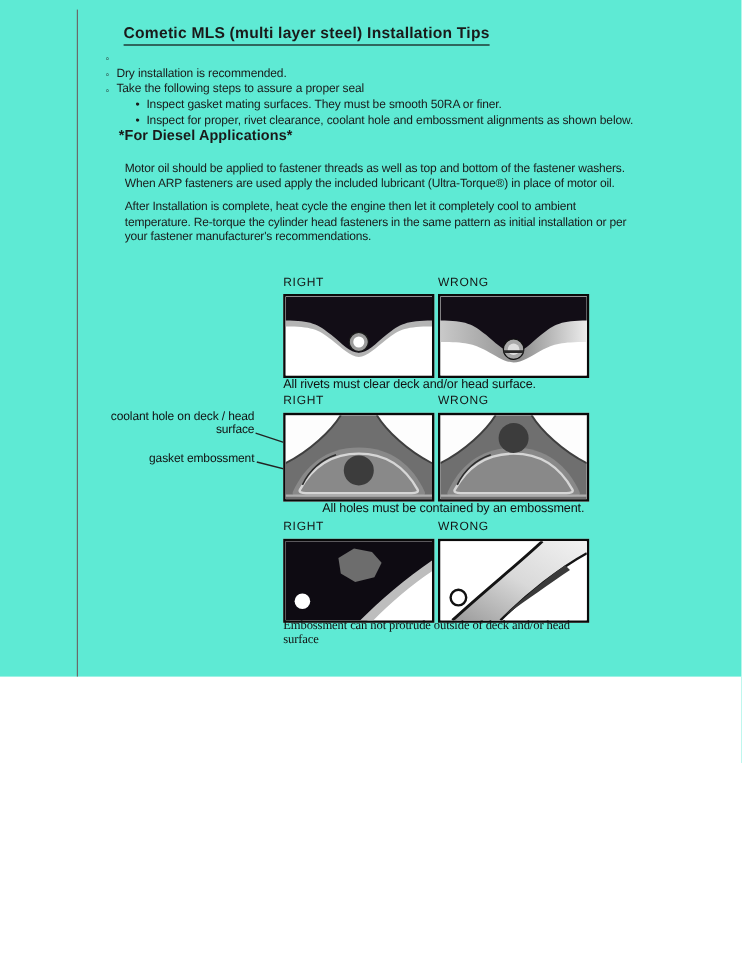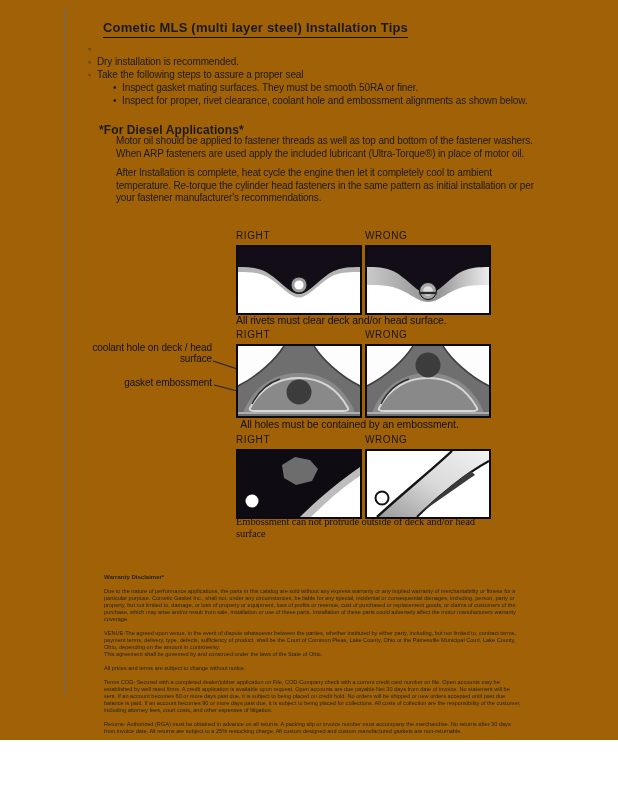--- a/index.html
+++ b/index.html
@@ -1,31 +1,31 @@
 <!DOCTYPE html>
 <html><head>
 <meta charset="utf-8">
 <style>
   html,body{margin:0;padding:0;background:#fff;}
-  .page{position:relative;width:618px;height:740px;background:#a16207;overflow:hidden;
+  .page{position:relative;width:618px;height:564px;background:#5eead4;overflow:hidden;
         font-family:"Liberation Sans", sans-serif;color:#1a1a1a;}
   .abs{position:absolute;}
   .margin-rule{position:absolute;left:64px;top:8px;width:1px;height:687px;background:#6a6a6a;}
 
   .doc-title{left:103px;top:20px;font-size:13px;font-weight:bold;letter-spacing:.2px;
              border-bottom:1.6px solid #111;padding-bottom:2px;}
 
   .tips{left:88px;top:43px;font-size:10px;line-height:12.9px;letter-spacing:-.1px;width:470px;}
   .tips .row{display:flex;}
   .tips .mk{width:9px;flex:0 0 9px;font-size:9px;}
   .tips .sub{margin-left:25px;}
   .tips .sub .mk{font-size:10px;}
 
-  .diesel-h{left:99px;top:123px;font-size:12px;font-weight:bold;letter-spacing:.1px;}
-  .body-p{left:116px;width:432px;font-size:10px;line-height:12.7px;letter-spacing:-.15px;}
+  .diesel-h{left:99px;top:106px;font-size:12px;font-weight:bold;letter-spacing:.1px;}
+  .body-p{left:104px;width:432px;font-size:10px;line-height:12.7px;letter-spacing:-.15px;}
 
   .dg-label{width:122px;font-size:10px;letter-spacing:.6px;color:#151515;}
   .dg-box{width:122px;border:2px solid #0a0a0a;background:#fff;line-height:0;}
   .dg-box svg{display:block;}
   .dg-caption{font-size:10.5px;letter-spacing:-.1px;color:#111;}
 
   .callout{width:120px;text-align:right;font-size:10px;line-height:10.5px;letter-spacing:-.1px;color:#111;}
 
   .legal{left:104px;top:574px;width:417px;font-size:5.6px;line-height:7px;color:#222;}
   .legal p{margin:0 0 7px 0;}
@@ -131,21 +131,21 @@
       <path d="M122,0 H76 C84,13 102,30 122,40 Z" fill="#fdfdfd"></path>
       <path d="M46,0 C38,13 20,30 0,40" stroke="#3f3f3f" stroke-width="1.6" fill="none"></path>
       <path d="M76,0 C84,13 102,30 122,40" stroke="#3f3f3f" stroke-width="1.6" fill="none"></path>
       <path d="M6,64 C16,42 34,27 61,27 C88,27 106,42 116,64 C117,67 114,68 108,68 H14 C8,68 5,67 6,64 Z" fill="#898989"></path>
       <path d="M12,62 C22,44 38,32 61,32 C84,32 100,44 110,62 C111,64 109,65 105,65 H17 C13,65 11,64 12,62 Z" fill="none" stroke="#d6d6d6" stroke-width="2"></path>
       <path d="M14,58 C20,46 30,37 42,33" stroke="#2e2e2e" stroke-width="1.4" fill="none"></path>
       <path d="M0,67 H122" stroke="#aeaeae" stroke-width="2"></path>
       <circle cx="61" cy="19" r="12.5" fill="#3c3c3c"></circle>
     </svg>
   </div>
-  <div class="abs dg-caption" style="left:224px;top:418px;width:251px;text-align:center;">All holes must be contained by an embossment.</div>
+  <div class="abs dg-caption" style="left:236px;top:418px;width:251px;text-align:right;">All holes must be contained by an embossment.</div>
 
   <div class="abs dg-label" style="left:236px;top:434px;">RIGHT</div>
   <div class="abs dg-label" style="left:365px;top:434px;">WRONG</div>
 
   <div class="abs dg-box" style="left:236px;top:449px;">
     <svg width="122" height="66" viewBox="0 0 122 66">
       <rect width="122" height="66" fill="#0e0b12"></rect>
       <path d="M122,24 C102,38 82,52 68,66 H122 Z" fill="#ffffff"></path>
       <path d="M122,16 C100,31 78,50 62,66 L73,66 C87,52 105,36 122,25 Z" fill="#bdbdbd"></path>
       <polygon points="44,14 57,6 72,9 80,18 74,30 58,34 46,27" fill="#6d6d6d"></polygon>

